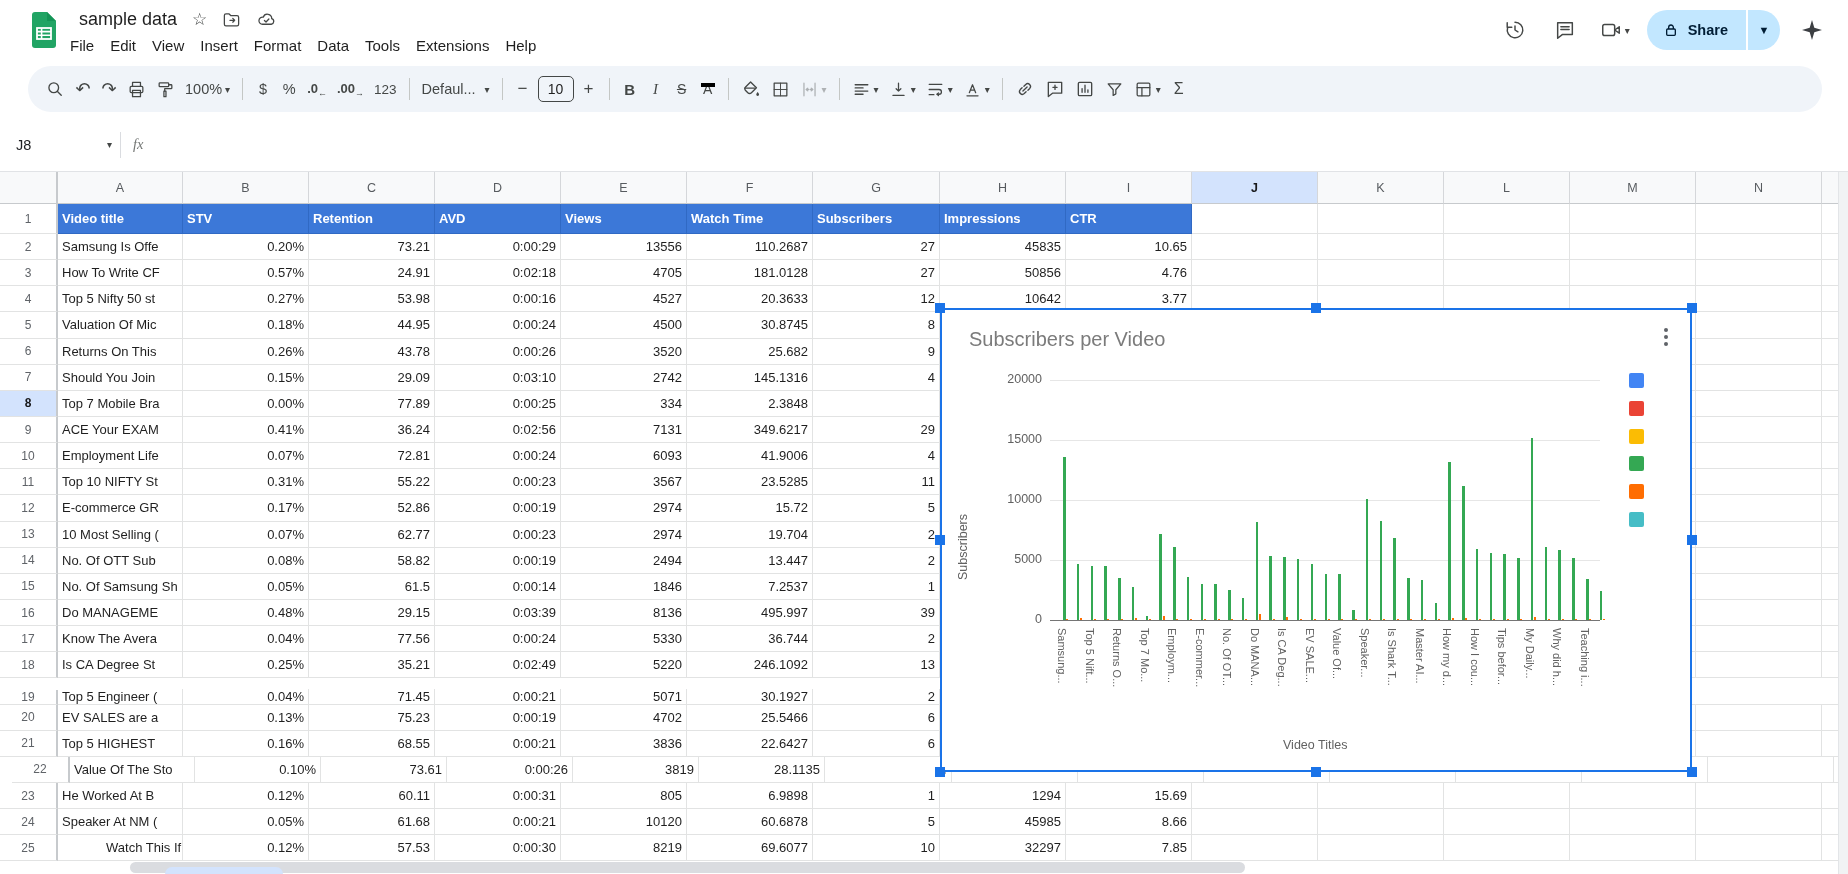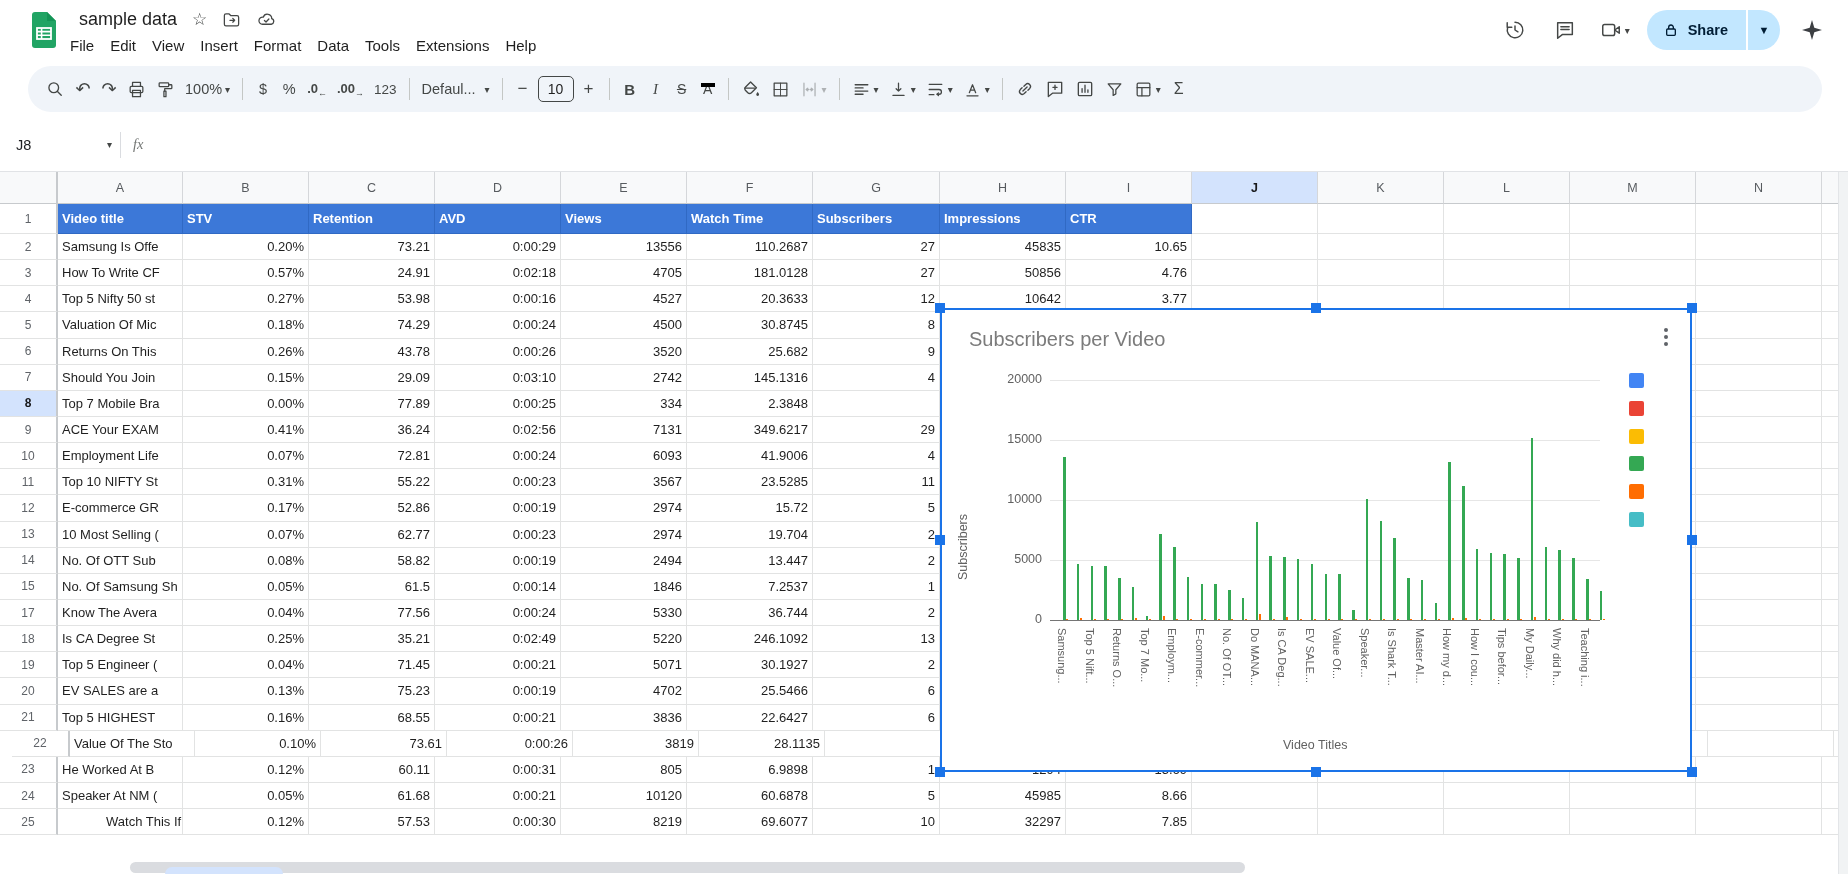--- a/index.html
+++ b/index.html
@@ -409,21 +409,21 @@
         <div class="cell num" style="width: 126px;"></div>
         <div class="cell num" style="width: 126px;"></div>
         <div class="cell num" style="width: 126px;"></div>
         <div class="cell num" style="width: 126px;"></div>
         <div class="cell" style="width: 26px;"></div>
       </div>
       <div class="row" style="height: 26.15px;">
         <div class="rownum">5</div>
         <div class="cell" style="width: 125px;">Valuation Of Mic</div>
         <div class="cell num" style="width: 126px;">0.18%</div>
-        <div class="cell num" style="width: 126px;">74.29</div>
+        <div class="cell num" style="width: 126px;">44.95</div>
         <div class="cell num" style="width: 126px;">0:00:24</div>
         <div class="cell num" style="width: 126px;">4500</div>
         <div class="cell num" style="width: 126px;">30.8745</div>
         <div class="cell num" style="width: 127px;">8</div>
         <div class="cell num" style="width: 126px;"></div>
         <div class="cell num" style="width: 126px;"></div>
         <div class="cell num" style="width: 126px;"></div>
         <div class="cell num" style="width: 126px;"></div>
         <div class="cell num" style="width: 126px;"></div>
         <div class="cell num" style="width: 126px;"></div>
@@ -604,20 +604,38 @@
         <div class="cell num" style="width: 126px;"></div>
         <div class="cell num" style="width: 126px;"></div>
         <div class="cell num" style="width: 126px;"></div>
         <div class="cell num" style="width: 126px;"></div>
         <div class="cell num" style="width: 126px;"></div>
         <div class="cell num" style="width: 126px;"></div>
         <div class="cell num" style="width: 126px;"></div>
         <div class="cell" style="width: 26px;"></div>
       </div>
       <div class="row" style="height: 26.15px;">
+        <div class="rownum">16</div>
+        <div class="cell" style="width: 125px;">Do MANAGEME</div>
+        <div class="cell num" style="width: 126px;">0.48%</div>
+        <div class="cell num" style="width: 126px;">29.15</div>
+        <div class="cell num" style="width: 126px;">0:03:39</div>
+        <div class="cell num" style="width: 126px;">8136</div>
+        <div class="cell num" style="width: 126px;">495.997</div>
+        <div class="cell num" style="width: 127px;">39</div>
+        <div class="cell num" style="width: 126px;"></div>
+        <div class="cell num" style="width: 126px;"></div>
+        <div class="cell num" style="width: 126px;"></div>
+        <div class="cell num" style="width: 126px;"></div>
+        <div class="cell num" style="width: 126px;"></div>
+        <div class="cell num" style="width: 126px;"></div>
+        <div class="cell num" style="width: 126px;"></div>
+        <div class="cell" style="width: 26px;"></div>
+      </div>
+      <div class="row" style="height: 26.15px;">
         <div class="rownum">17</div>
         <div class="cell" style="width: 125px;">Know The Avera</div>
         <div class="cell num" style="width: 126px;">0.04%</div>
         <div class="cell num" style="width: 126px;">77.56</div>
         <div class="cell num" style="width: 126px;">0:00:24</div>
         <div class="cell num" style="width: 126px;">5330</div>
         <div class="cell num" style="width: 126px;">36.744</div>
         <div class="cell num" style="width: 127px;">2</div>
         <div class="cell num" style="width: 126px;"></div>
         <div class="cell num" style="width: 126px;"></div>
@@ -639,21 +657,21 @@
         <div class="cell num" style="width: 127px;">13</div>
         <div class="cell num" style="width: 126px;"></div>
         <div class="cell num" style="width: 126px;"></div>
         <div class="cell num" style="width: 126px;"></div>
         <div class="cell num" style="width: 126px;"></div>
         <div class="cell num" style="width: 126px;"></div>
         <div class="cell num" style="width: 126px;"></div>
         <div class="cell num" style="width: 126px;"></div>
         <div class="cell" style="width: 26px;"></div>
       </div>
-      <div class="row" style="height: 26.15px;">
+      <div class="row" style="height: 26.15px; align-items: flex-end;">
         <div class="rownum">19</div>
         <div class="cell" style="width: 125px;">Top 5 Engineer (</div>
         <div class="cell num" style="width: 126px;">0.04%</div>
         <div class="cell num" style="width: 126px;">71.45</div>
         <div class="cell num" style="width: 126px;">0:00:21</div>
         <div class="cell num" style="width: 126px;">5071</div>
         <div class="cell num" style="width: 126px;">30.1927</div>
         <div class="cell num" style="width: 127px;">2</div>
         <div class="cell num" style="width: 126px;"></div>
         <div class="cell num" style="width: 126px;"></div>

